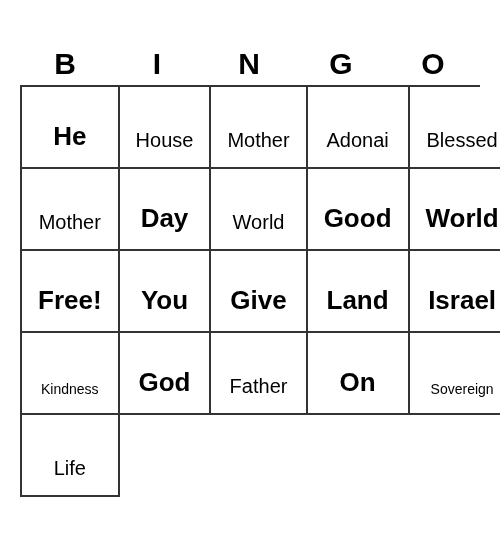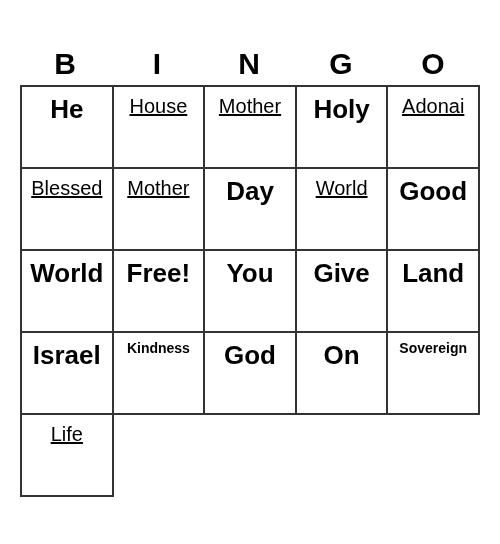--- a/index.html
+++ b/index.html
@@ -45,45 +45,44 @@
       grid-template-columns: repeat(5, 1fr);
       border-top: 2px solid #333;
       border-left: 2px solid #333;
       width: 100%;
     }
 
     .cell {
       border-right: 2px solid #333;
       border-bottom: 2px solid #333;
       display: flex;
-      align-items: flex-start;
+      align-items: flex-end;
       justify-content: center;
       min-height: 82px;
-      padding: 8px;
+      padding: 16px;
       text-align: center;
     }
 
     .cell-text {
       line-height: 1.1;
     }
 
     .size-large {
       font-size: 26px;
       font-weight: bold;
     }
 
     .size-medium {
       font-size: 20px;
       font-weight: normal;
-      text-decoration: underline;
     }
 
     .size-small {
       font-size: 14px;
-      font-weight: bold;
+      font-weight: normal;
     }
   </style>
 </head>
 <body>
 
 <div class="bingo-card">
   <div class="bingo-header">
   <div class="header-cell">B</div>
       <div class="header-cell">I</div>
       <div class="header-cell">N</div>
@@ -92,23 +91,20 @@
     </div>
   <div class="bingo-grid">
   <div class="cell">
         <span class="cell-text size-large">He</span>
       </div>
       <div class="cell">
         <span class="cell-text size-medium">House</span>
       </div>
       <div class="cell">
         <span class="cell-text size-medium">Mother</span>
-      </div>
-      <div class="cell">
-        <span class="cell-text size-large">Holy</span>
       </div>
       <div class="cell">
         <span class="cell-text size-medium">Adonai</span>
       </div>
       <div class="cell">
         <span class="cell-text size-medium">Blessed</span>
       </div>
       <div class="cell">
         <span class="cell-text size-medium">Mother</span>
       </div>
@@ -139,20 +135,23 @@
       <div class="cell">
         <span class="cell-text size-large">Israel</span>
       </div>
       <div class="cell">
         <span class="cell-text size-small">Kindness</span>
       </div>
       <div class="cell">
         <span class="cell-text size-large">God</span>
       </div>
       <div class="cell">
+        <span class="cell-text size-medium">Father</span>
+      </div>
+      <div class="cell">
         <span class="cell-text size-large">On</span>
       </div>
       <div class="cell">
         <span class="cell-text size-small">Sovereign</span>
       </div>
       <div class="cell">
         <span class="cell-text size-medium">Life</span>
       </div>
     </div>
 </div>

